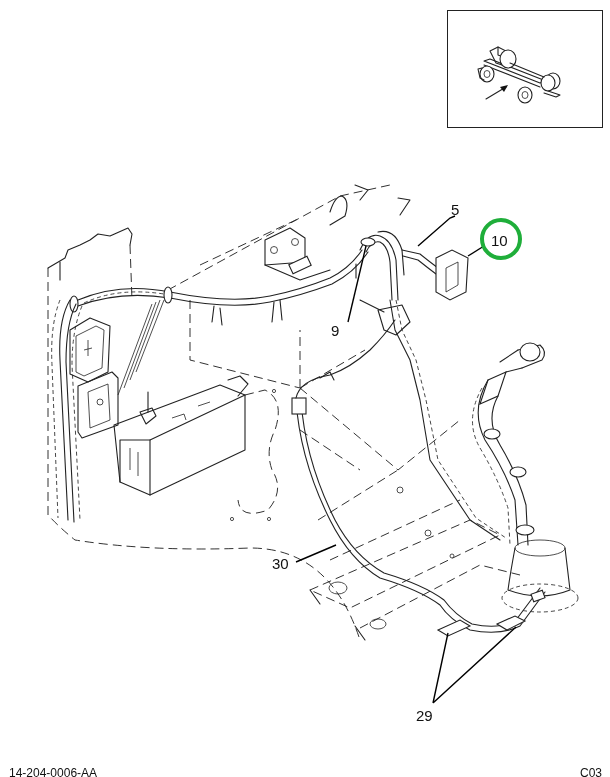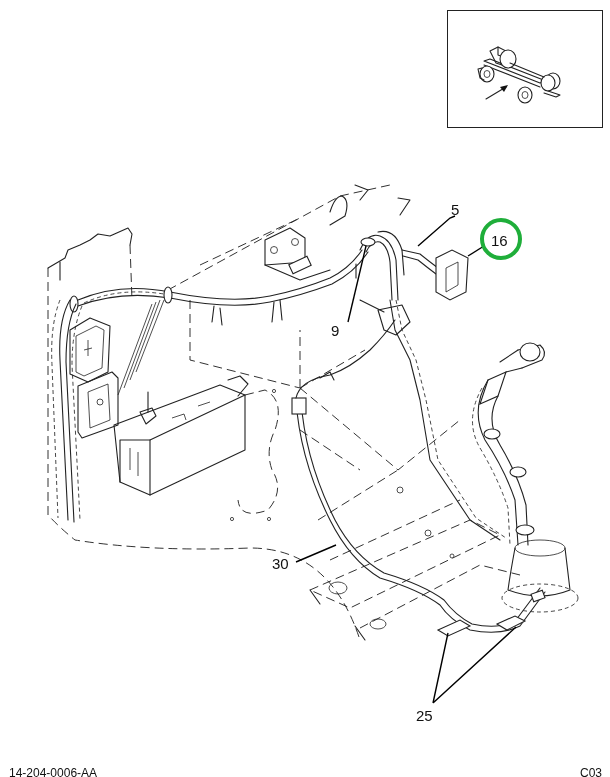--- a/index.html
+++ b/index.html
@@ -167,22 +167,22 @@
     <path class="wf" d="M497 624 L515 616 L525 621 L507 630 Z"></path>
 
     <path class="lead" d="M455 216 L450 218 L418 246"></path>
     <path class="lead" d="M484 246 L468 256"></path>
     <path class="lead" d="M348 322 L366 246"></path>
     <path class="lead" d="M296 562 L336 545"></path>
     <path class="lead" d="M433 703 L448 633 M433 703 L516 627"></path>
   </svg>
 
   <div class="callout" style="left:451px;top:202px">5</div>
-  <div class="callout" style="left:491px;top:233px">16</div>
+  <div class="callout" style="left:491px;top:233px">10</div>
   <div class="callout" style="left:331px;top:323px">9</div>
   <div class="callout" style="left:272px;top:556px">30</div>
-  <div class="callout" style="left:416px;top:708px">25</div>
+  <div class="callout" style="left:416px;top:708px">29</div>
 
   <div class="hilite" style="left:480px;top:218px;width:42px;height:42px;border:4px solid #1fae3a"></div>
 
   <div class="footer" style="left:9px;top:758px">14-204-0006-AA</div>
   <div class="footer" style="left:580px;top:758px">C03</div>
 </div>
 
 </body></html>

